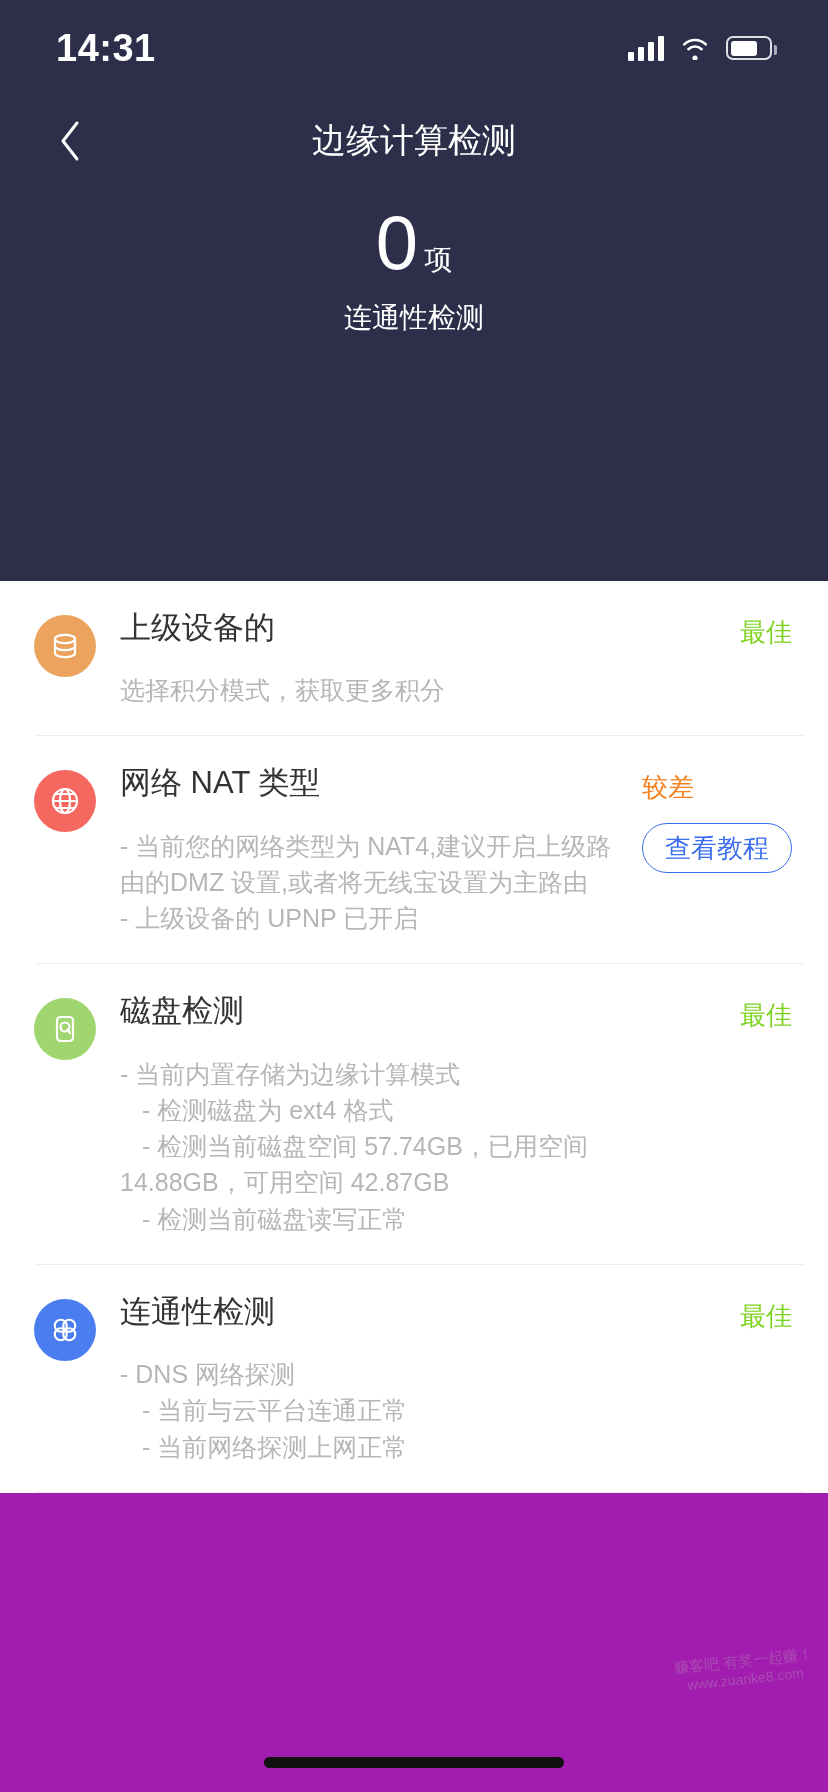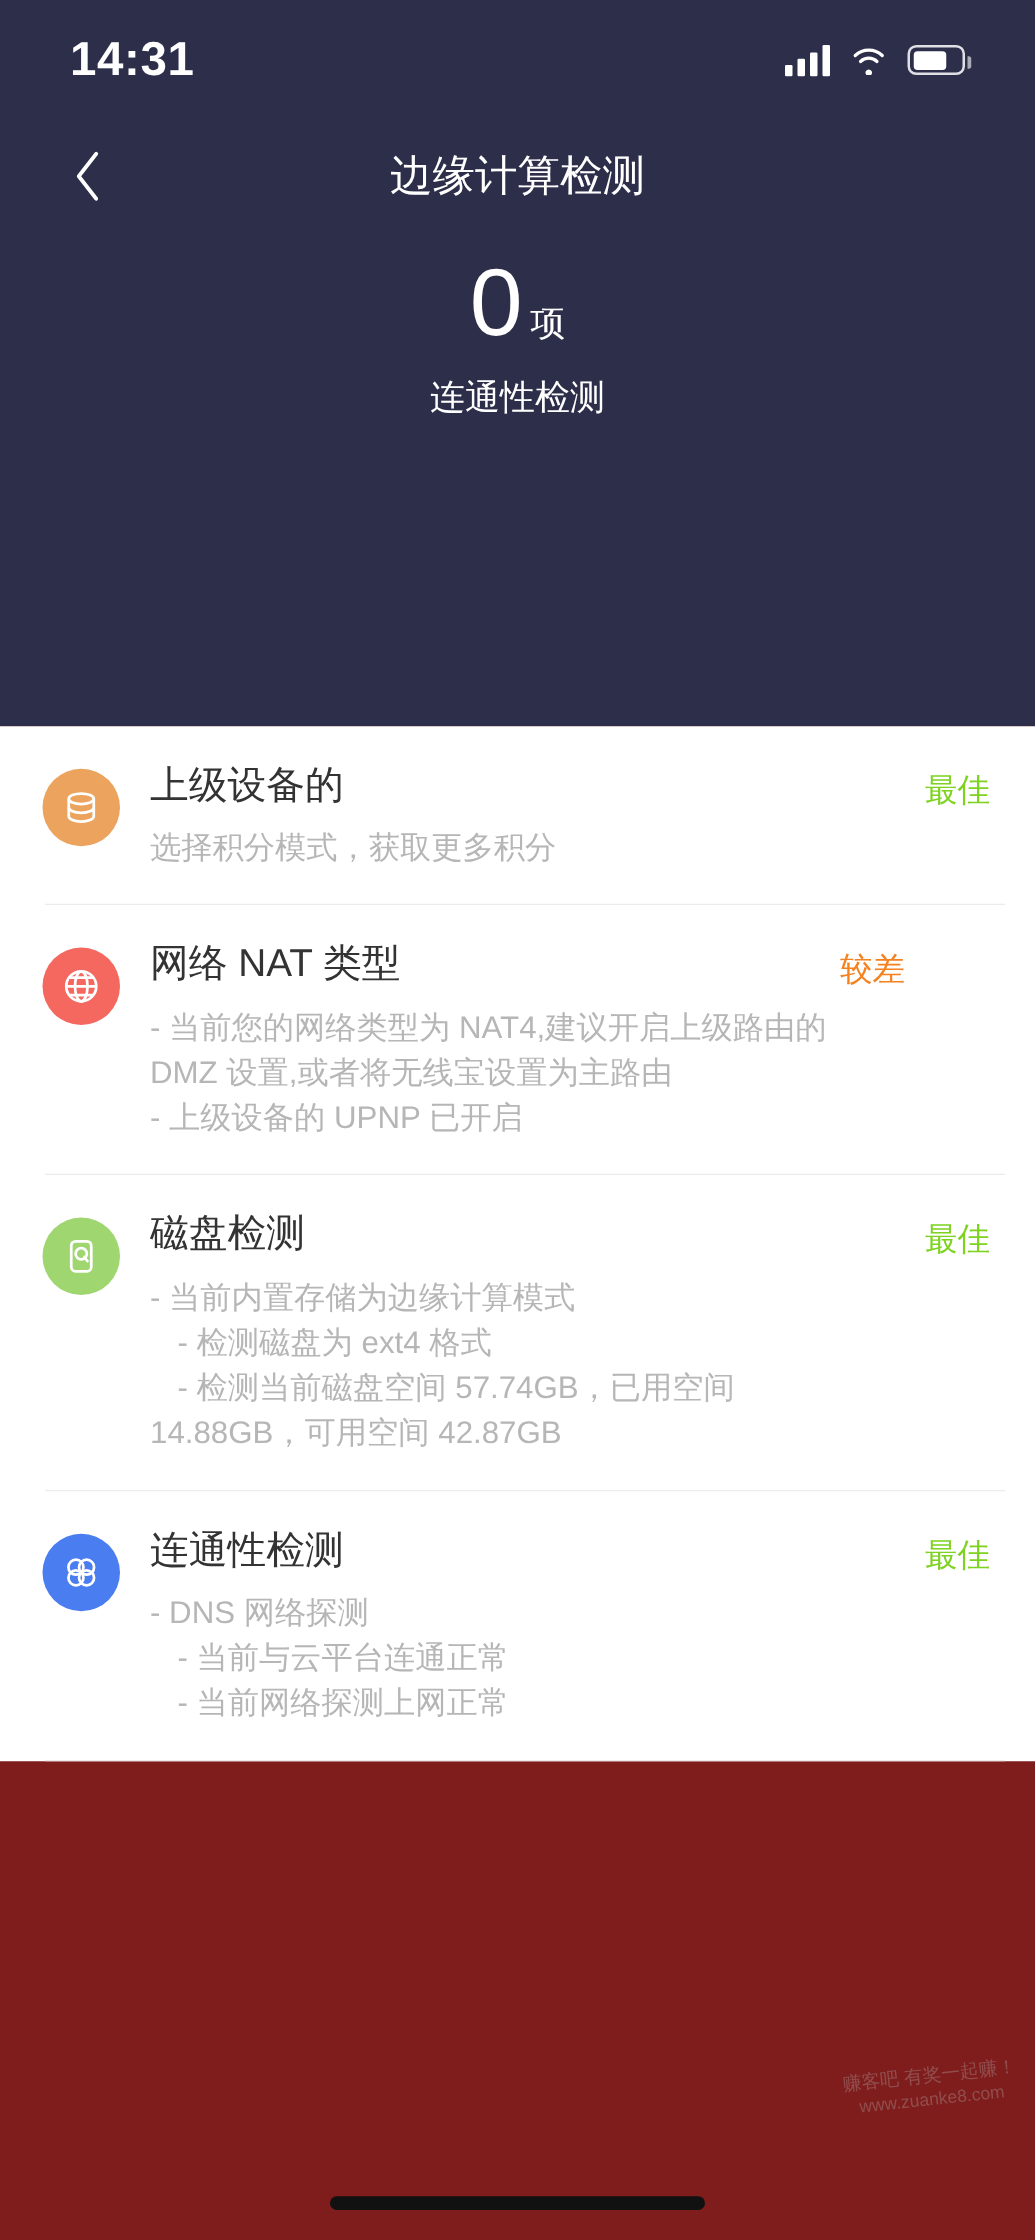--- a/index.html
+++ b/index.html
@@ -1,21 +1,21 @@
 <!DOCTYPE html>
 <html><head>
 <meta charset="utf-8">
 <style>
   * { margin:0; padding:0; box-sizing:border-box; }
   html, body {
     width:828px; height:1792px;
     font-family:"Liberation Sans","DejaVu Sans",sans-serif;
     background:#ffffff; overflow:hidden;
   }
-  .screen { position:relative; width:828px; height:1792px; background:#7f1d1d; }
+  .screen { position:relative; width:828px; height:1792px; background:#a21caf; }
 
   
   .hero {
     position:absolute; top:0; left:0; width:828px; height:581px;
     background:#2c2e4a; color:#fff;
   }
   .statusbar {
     position:absolute; top:0; left:0; width:100%; height:96px;
     display:flex; align-items:center; justify-content:space-between;
     padding:0 56px 0 56px;
@@ -72,21 +72,21 @@
 
   .icon-wrap { flex:0 0 62px; width:62px; padding-top:6px; }
   .ic {
     width:62px; height:62px; border-radius:50%;
     display:flex; align-items:center; justify-content:center;
   }
   .ic svg { display:block; }
 
   .row-body { flex:1; min-width:0; padding-left:24px; padding-right:10px; }
   .row-title { font-size:31px; color:#333; font-weight:400; line-height:1.2; }
-  .row-desc { margin-top:14px; }
+  .row-desc { margin-top:26px; }
   .row-desc p {
     font-size:25px; color:#b6b6b6; line-height:1.45; font-weight:400;
     white-space:pre-wrap; word-break:break-word;
   }
   .row-desc p.ind { text-indent:22px; }
 
   .row-right {
     flex:0 0 auto; display:flex; flex-direction:column; align-items:flex-end;
     min-width:120px; padding-top:6px;
   }
@@ -195,39 +195,41 @@
         </div>
         <div class="row-body">
           <div class="row-title">网络 NAT 类型</div>
           <div class="row-desc">
             <p>- 当前您的网络类型为 NAT4,建议开启上级路由的DMZ 设置,或者将无线宝设置为主路由</p>
             <p>- 上级设备的 UPNP 已开启</p>
           </div>
         </div>
         <div class="row-right">
           <div class="status bad">较差</div>
+          <div class="btn-outline">查看教程</div>
         </div>
         <div class="divider"></div>
       </div>
       <div class="row">
         <div class="icon-wrap">
           <div class="ic" style="background: rgb(159, 214, 111);">
             <svg width="32" height="32" viewBox="0 0 32 32">
               <rect x="8" y="4" width="16" height="24" rx="3.5" fill="none" stroke="#fff" stroke-width="2.2"></rect>
               <circle cx="16" cy="14" r="4.5" fill="none" stroke="#fff" stroke-width="2.2"></circle>
               <path d="M18.5 16.5 L21 20" stroke="#fff" stroke-width="2.2" stroke-linecap="round"></path>
             </svg>
           </div>
         </div>
         <div class="row-body">
           <div class="row-title">磁盘检测</div>
           <div class="row-desc">
             <p>- 当前内置存储为边缘计算模式</p>
             <p class="ind">- 检测磁盘为 ext4 格式</p>
             <p class="ind">- 检测当前磁盘空间 57.74GB，已用空间 14.88GB，可用空间 42.87GB</p>
+            <p class="ind">- 检测当前磁盘读写正常</p>
           </div>
         </div>
         <div class="row-right">
           <div class="status good">最佳</div>
         </div>
         <div class="divider"></div>
       </div>
       <div class="row">
         <div class="icon-wrap">
           <div class="ic" style="background: rgb(74, 126, 240);">

